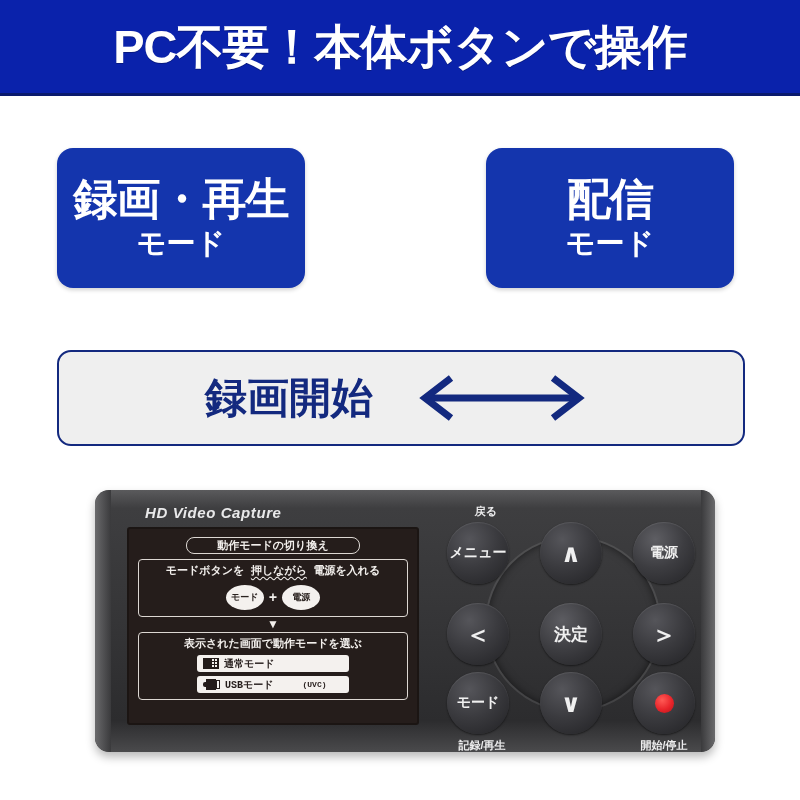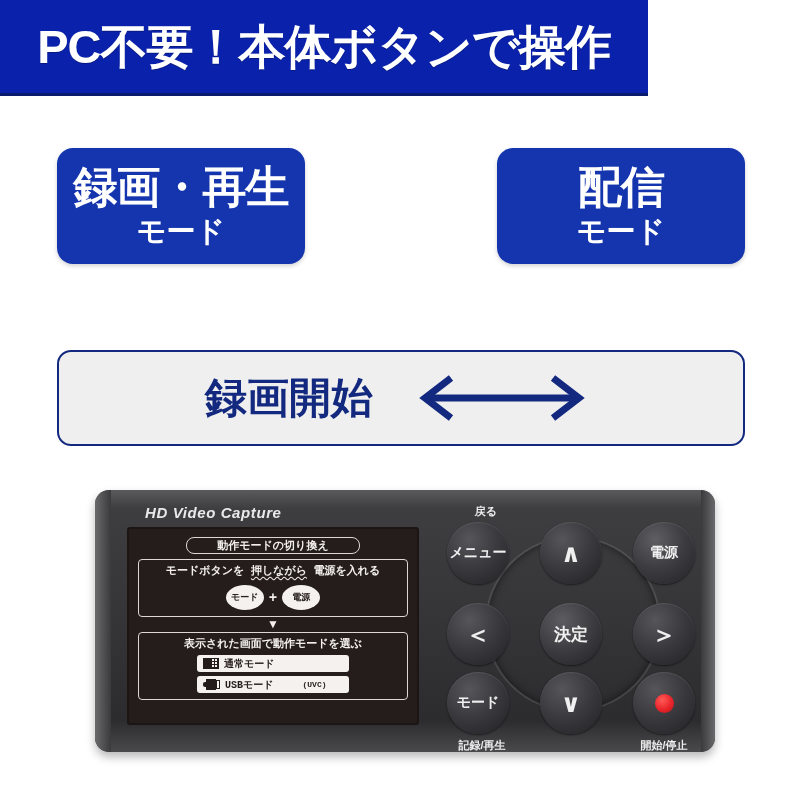--- a/index.html
+++ b/index.html
@@ -14,21 +14,21 @@
     overflow: hidden;
     font-family: "Liberation Sans", "DejaVu Sans", sans-serif;
     position: relative;
     color: #111;
   }
 
   
   .banner {
     position: absolute;
     left: 0; top: 0;
-    width: 648px;
+    width: 800px;
     height: 96px;
     background: #0a22ab;
     border-bottom: 3px solid #0a1a6e;
     box-sizing: border-box;
     display: flex;
     align-items: center;
     justify-content: center;
   }
   .banner-title {
     color: #ffffff;
@@ -44,32 +44,32 @@
   .mode-row {
     position: absolute;
     left: 0; top: 148px;
     width: 800px;
     height: 160px;
   }
   .mode-box {
     position: absolute;
     top: 0;
     width: 248px;
-    height: 116px;
+    height: 140px;
     background: #1435ad;
     border-radius: 16px;
     box-sizing: border-box;
     display: flex;
     flex-direction: column;
     align-items: center;
     justify-content: center;
     box-shadow: 0 2px 4px rgba(0,0,0,0.18);
   }
   .mode-box.left  { left: 57px; }
-  .mode-box.right { left: 497px; align-items: center; }
+  .mode-box.right { left: 486px; align-items: center; }
   .mode-main {
     color: #ffffff;
     font-size: 44px;
     font-weight: bold;
     line-height: 1.05;
     letter-spacing: -1px;
     white-space: nowrap;
   }
   .mode-sub {
     color: #ffffff;

